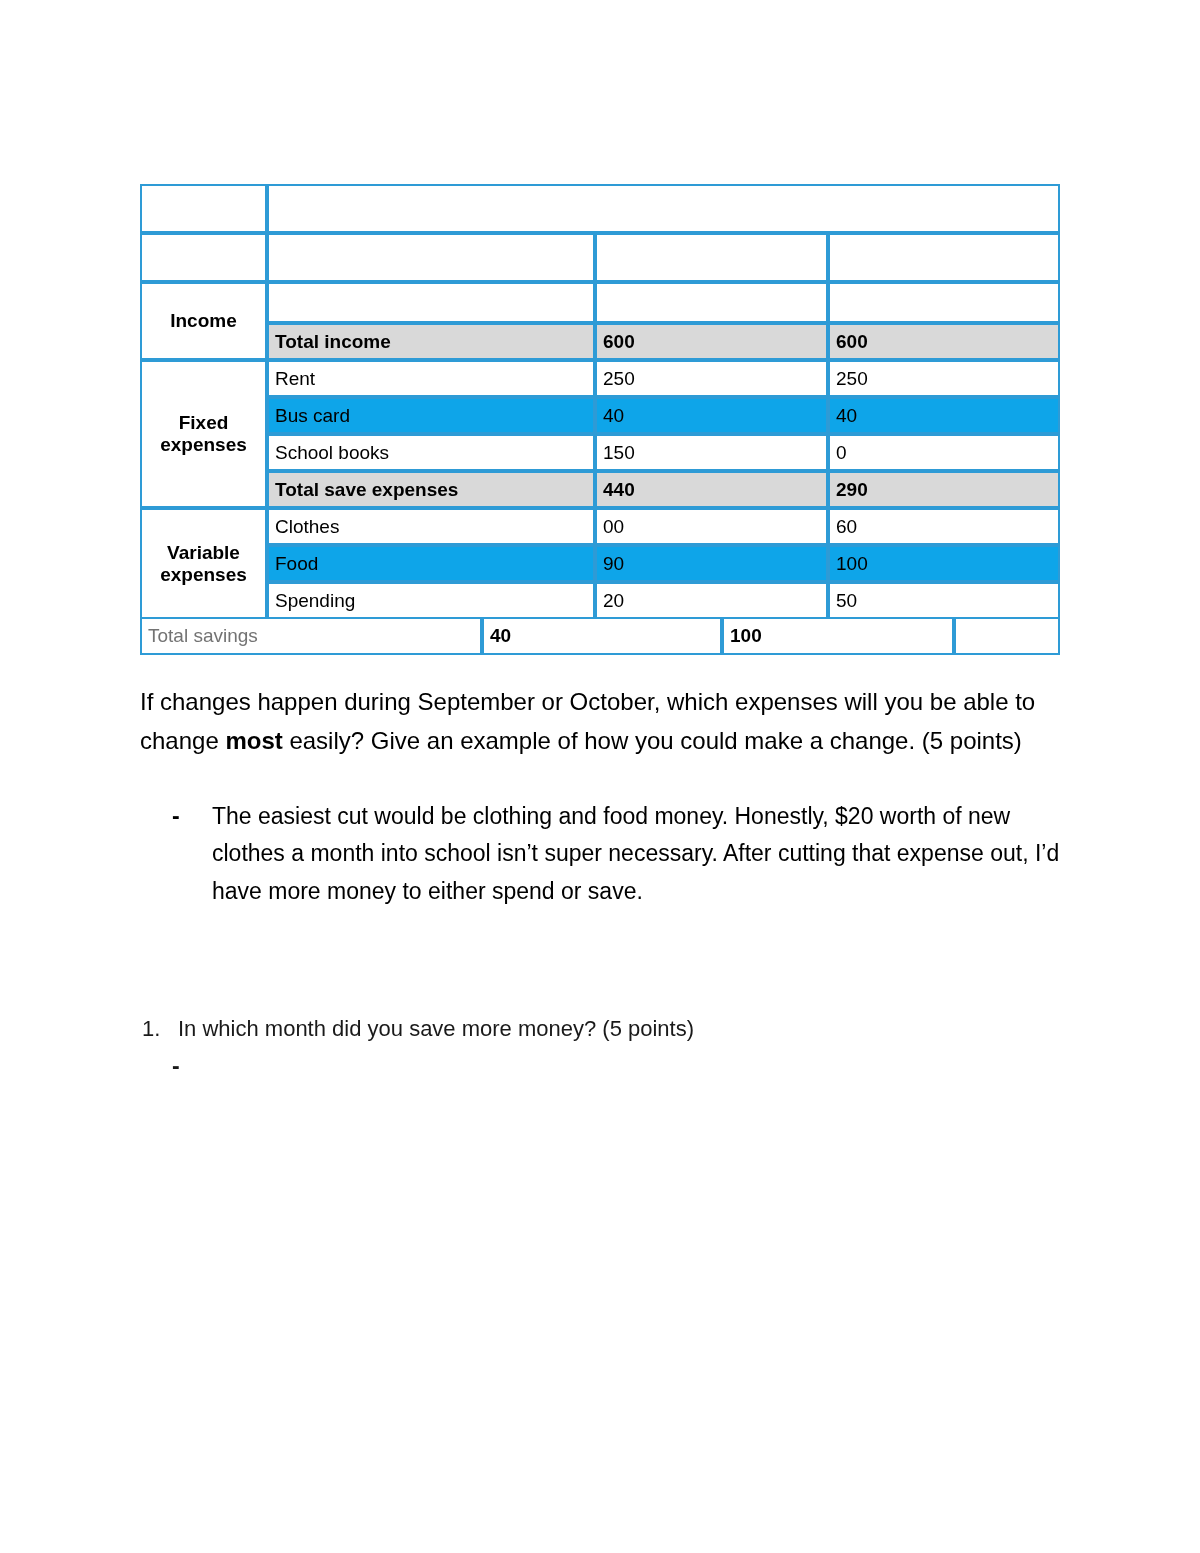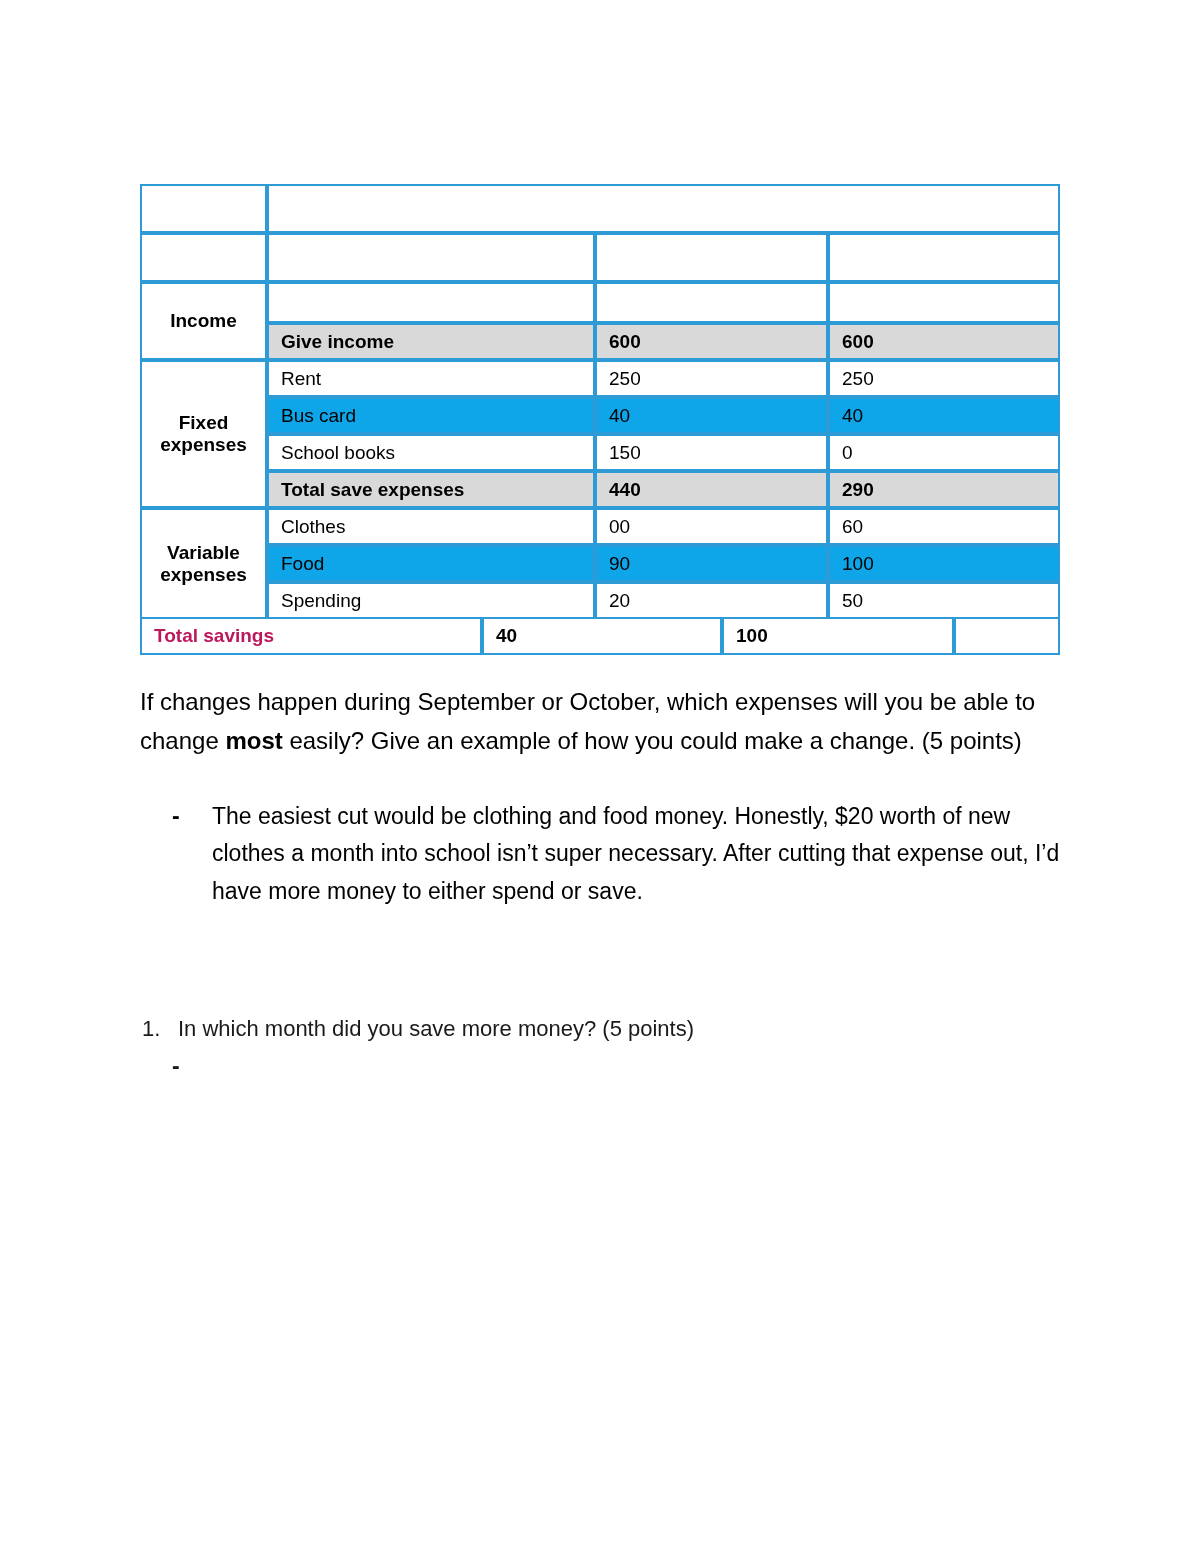--- a/index.html
+++ b/index.html
@@ -28,21 +28,21 @@
   table.budget {
     border-collapse: separate;
     border-spacing: 0;
     width: 920px;
     table-layout: fixed;
     font-size: 19px;
   }
 
   table.budget td {
     border: 2px solid #2E9BD6;
-    padding: 0 12px;
+    padding: 0 6px;
     vertical-align: middle;
     background: #ffffff;
     line-height: 1.15;
   }
 
   
   td.hdr-blue {
     background: #2C2F8F;
     color: #ffffff;
     border-color: #2E9BD6;
@@ -83,21 +83,21 @@
   tr.blank td { height: 37px; }
 
   
   td.sum-label {
     background: #D9D9D9;
     text-align: left;
     height: 34px;
     font-weight: normal;
     color: #444444;
   }
-  td.sum-label.bold { font-weight: bold; color: #be185d; }
+  td.sum-label.bold { font-weight: normal; color: #737373; }
   td.sum-val {
     background: #D9D9D9;
     text-align: left;
     height: 34px;
     font-weight: bold;
   }
   td.sum-tail {
     background: #B3DDF2;
     border-color: #2E9BD6;
     border-left-color: #2E9BD6;
@@ -190,21 +190,21 @@
         <td class="hdr-blue hdr-sub">October</td>
       </tr>
 
       <tr class="blank">
         <td class="stub" rowspan="2">Income</td>
         <td class="label"></td>
         <td class="val"></td>
         <td class="val"></td>
       </tr>
       <tr class="total">
-        <td class="label">Give income</td>
+        <td class="label">Total income</td>
         <td class="val">600</td>
         <td class="val">600</td>
       </tr>
 
       <tr>
         <td class="stub" rowspan="4"><span>Fixed</span><br><span>expenses</span></td>
         <td class="label">Rent</td>
         <td class="val">250</td>
         <td class="val">250</td>
       </tr>

